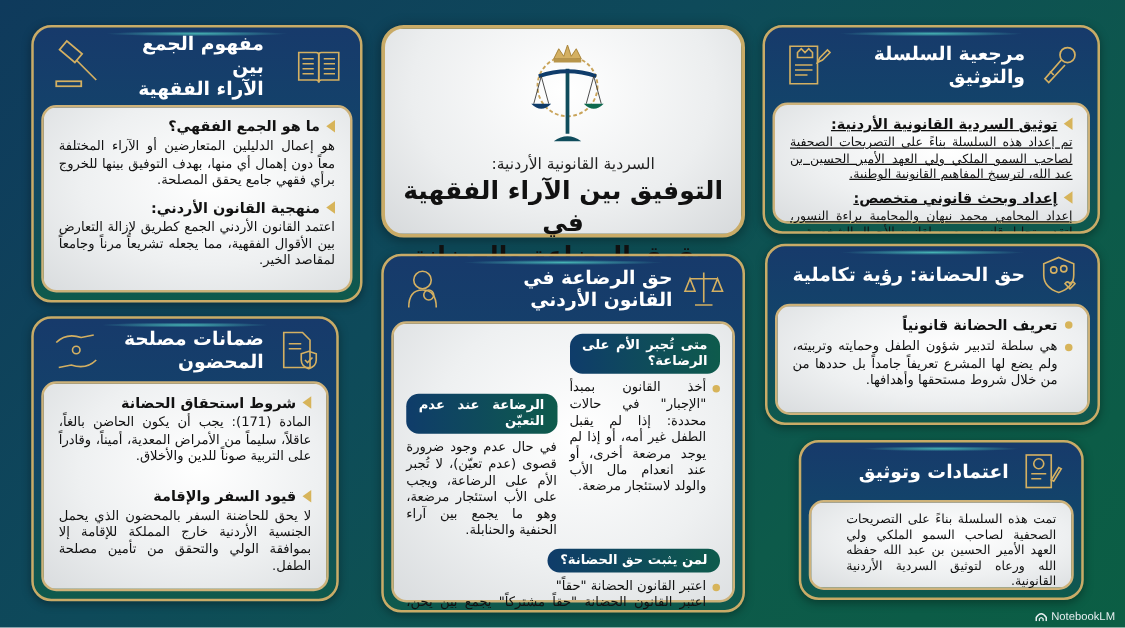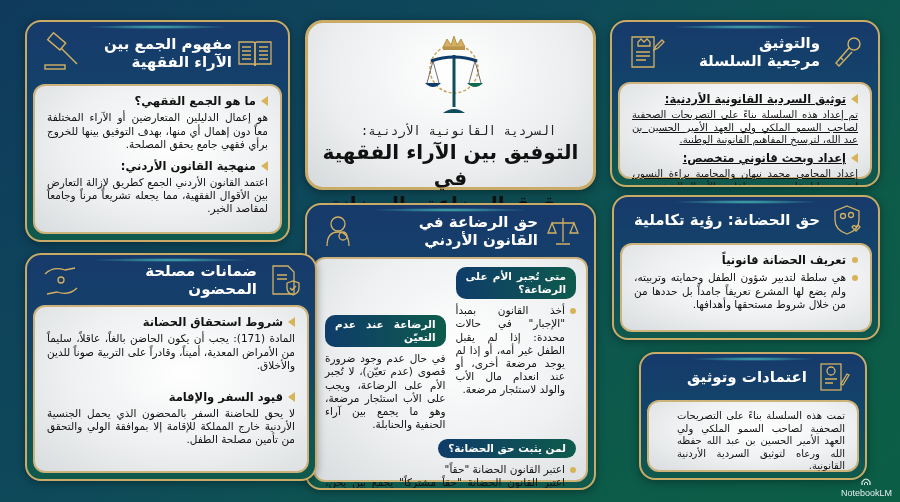--- a/index.html
+++ b/index.html
@@ -64,27 +64,27 @@
 
   
   .hero {
     position: absolute; left: 305px; top: 20px; width: 291px; height: 170px;
     border-radius: 18px; border: 3px solid #c9ab67;
     background: radial-gradient(ellipse at 50% 30%, #ffffff 0%, #eceeef 60%, #d6d9db 100%);
     box-shadow: 0 2px 10px rgba(0,0,0,0.4);
     text-align: center;
   }
   .hero .logo { position: absolute; left: 115px; top: 8px; width: 62px; height: 88px; }
-  .hero .sub { position: absolute; top: 100px; left: 16px; right: 0; font-size: 12.5px; color: #222; font-family: Liberation Mono, monospace; }
+  .hero .sub { position: absolute; top: 100px; left: 16px; right: 0; font-size: 12.5px; color: #222; }
   .hero .main { position: absolute; top: 116px; left: 0; right: 0; font-size: 20px; font-weight: bold; color: #111; line-height: 1.3; }
 
   .footer-brand {
     position: absolute; right: 8px; bottom: 4px;
     color: #e6eef0; font-size: 9px; direction: ltr; font-family: "Liberation Sans", sans-serif;
-    display: flex; align-items: center; gap: 3px; flex-direction: column;
+    display: flex; align-items: center; gap: 3px;
   }
 </style>
 </head>
 <body>
 
 <div class="hero">
   <div class="logo">
     <svg viewBox="0 0 62 88">
       <circle cx="31" cy="38" r="24" fill="none" stroke="#c9a45a" stroke-width="1.5" stroke-dasharray="3 2"></circle>
       <path d="M20 16 L24 8 L28 14 L31 5 L34 14 L38 8 L42 16 Z" fill="#d4b062" stroke="#a9853b" stroke-width="0.8"></path>
@@ -113,22 +113,22 @@
       <span class="icon">
         <svg viewBox="0 0 34 34">
             <g fill="none" stroke="#d4b062" stroke-width="1.4">
               <circle cx="24" cy="9" r="6"></circle>
               <path d="M19 13 L6 28 L9 31 L22 17"></path>
               <path d="M10 22 l3 3"></path>
             </g>
           </svg>
       </span>
       <div class="h-title">
+        <div>مرجعية السلسلة</div>
         <div>والتوثيق</div>
-        <div>مرجعية السلسلة</div>
       </div>
     </div>
     <span class="icon" style="width:40px;height:40px;">
       <svg viewBox="0 0 40 40">
           <g fill="none" stroke="#d4b062" stroke-width="1.3">
             <path d="M6 5 h22 v30 h-22 z"></path>
             <path d="M10 20 h14 M10 24 h14 M10 28 h10"></path>
             <path d="M12 10 l3 -3 l3 3 l3 -3 l3 3 v4 h-12 z"></path>
             <path d="M30 14 l6 -6 l2 2 l-6 6 l-4 2 z"></path>
           </g>
@@ -144,21 +144,21 @@
     <div class="bullet-title">
         <span class="tri"></span>
         <span>إعداد وبحث قانوني متخصص:</span>
       </div>
     <div class="para">إعداد المحامي محمد نبهان والمحامية براءة النسور، لتقديم تحليل قانوني رصين لقانون الأحوال الشخصية.</div>
   </div>
 </div>
 
 <div class="card" style="left:25px; top:20px; width:265px; height:222px;">
   <div class="card-head" style="height:62px; justify-content:space-between;">
-    <div style="display:flex; align-items:center; gap:4px;">
+    <div style="display:flex; align-items:center; gap:25px;">
       <span class="icon" style="width:38px;height:38px;">
         <svg viewBox="0 0 38 38">
             <g fill="none" stroke="#d4b062" stroke-width="1.3">
               <path d="M3 8 h14 q2 0 2 2 v22 q0 -2 -2 -2 h-14 z"></path>
               <path d="M35 8 h-14 q-2 0 -2 2 v22 q0 -2 2 -2 h14 z"></path>
               <path d="M6 13 h9 M6 17 h9 M6 21 h9 M6 25 h9 M23 13 h9 M23 17 h9 M23 21 h9 M23 25 h9"></path>
             </g>
           </svg>
       </span>
       <div class="h-title">
@@ -261,21 +261,21 @@
       <span class="dot"></span>
       <div style="font-weight:bold; font-size:11.5px;">تعريف الحضانة قانونياً</div>
     </div>
     <div style="display:flex; gap:6px;">
       <span class="dot"></span>
       <div>هي سلطة لتدبير شؤون الطفل وحمايته وتربيته، ولم يضع لها المشرع تعريفاً جامداً بل حددها من من خلال شروط مستحقها وأهدافها.</div>
     </div>
   </div>
 </div>
 
-<div class="card" style="left:25px; top:253px; width:292px; height:228px;">
+<div class="card" style="left:25px; top:253px; width:246px; height:228px;">
   <div class="card-head" style="height:50px; justify-content:space-between;">
     <div style="display:flex; align-items:center; gap:10px;">
       <span class="icon">
         <svg viewBox="0 0 34 34">
             <g fill="none" stroke="#d4b062" stroke-width="1.3">
               <path d="M6 3 h15 l6 6 v22 h-21 z"></path>
               <path d="M10 12 h10 M10 16 h10"></path>
               <path d="M20 20 l6 -2 l6 2 v5 q0 5 -6 7 q-6 -2 -6 -7 z"></path>
               <path d="M23 25 l2 2 l4 -4"></path>
             </g>

